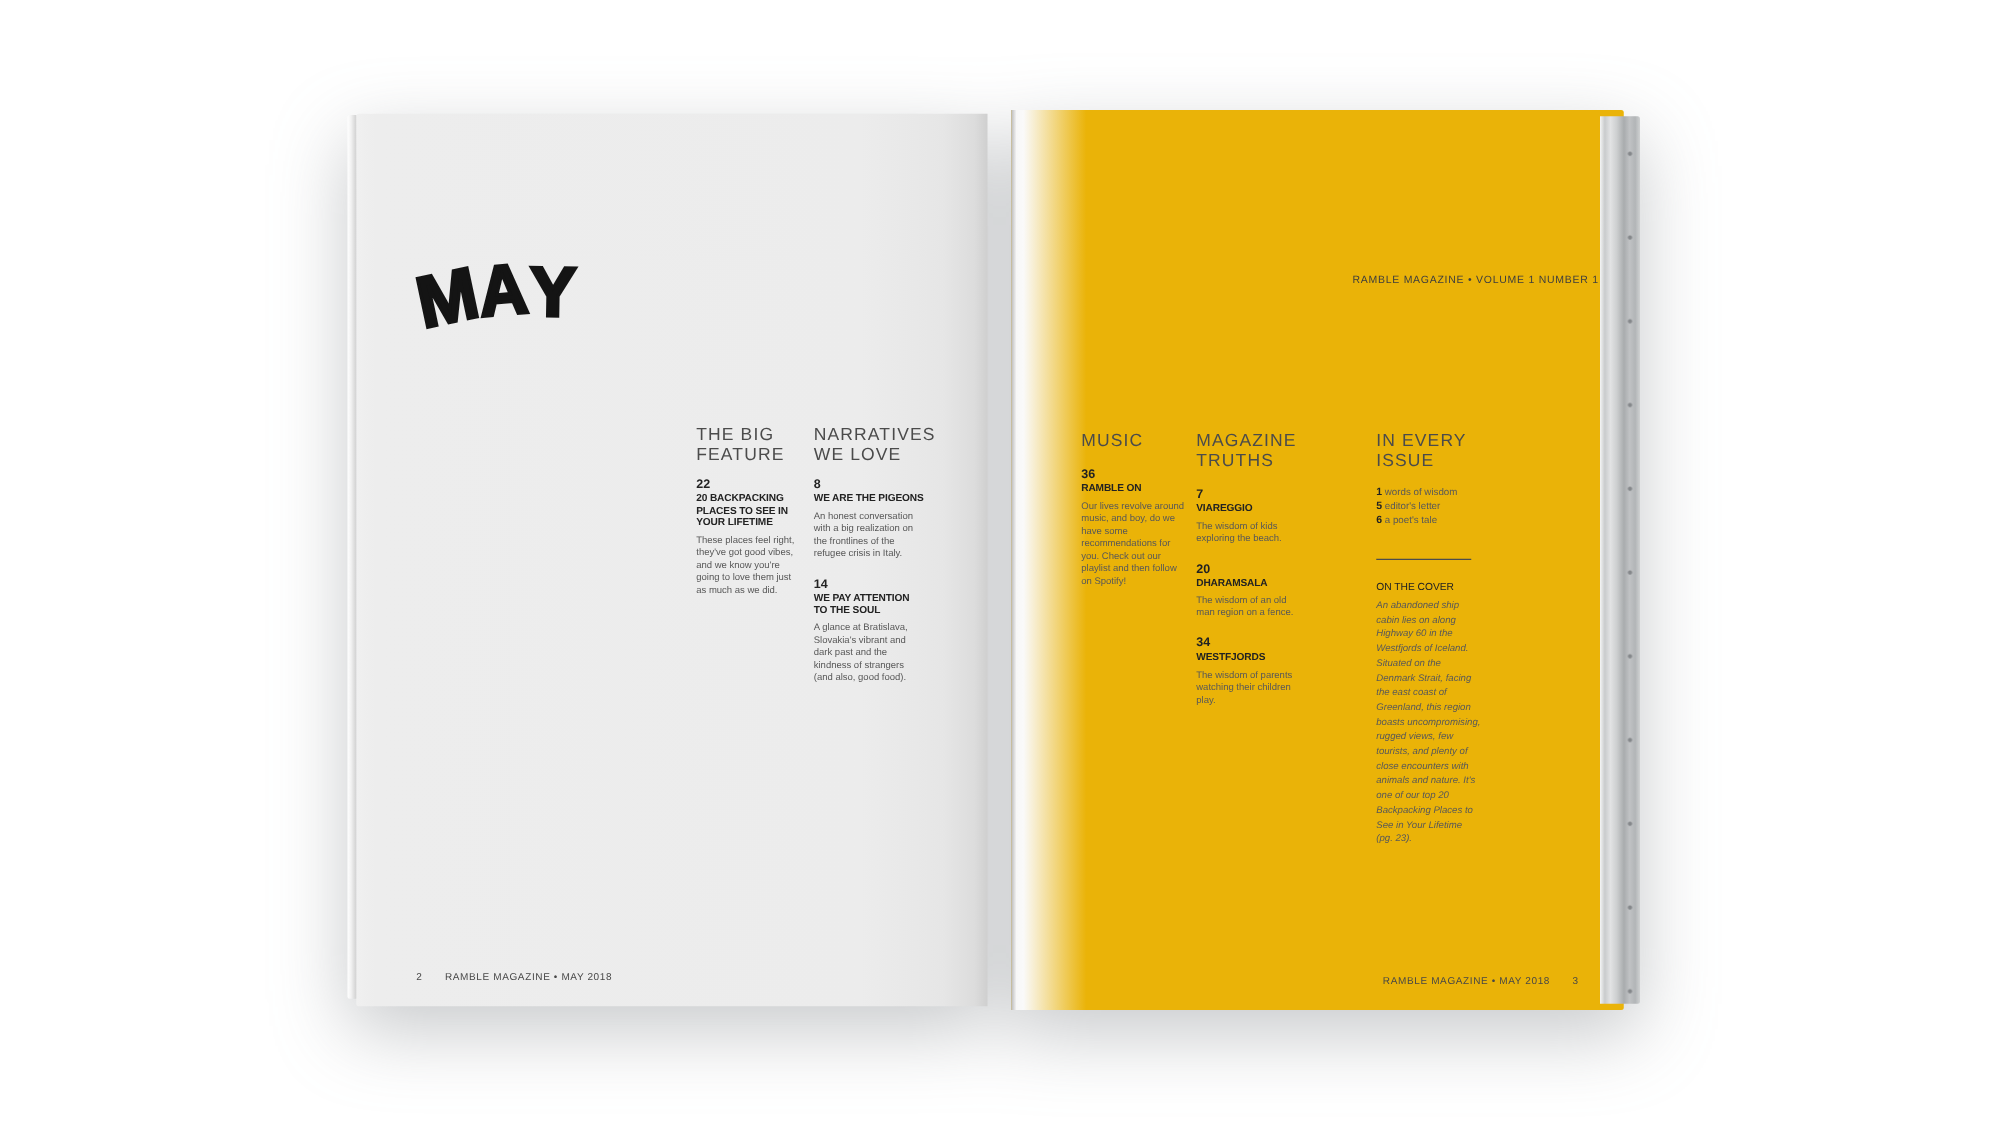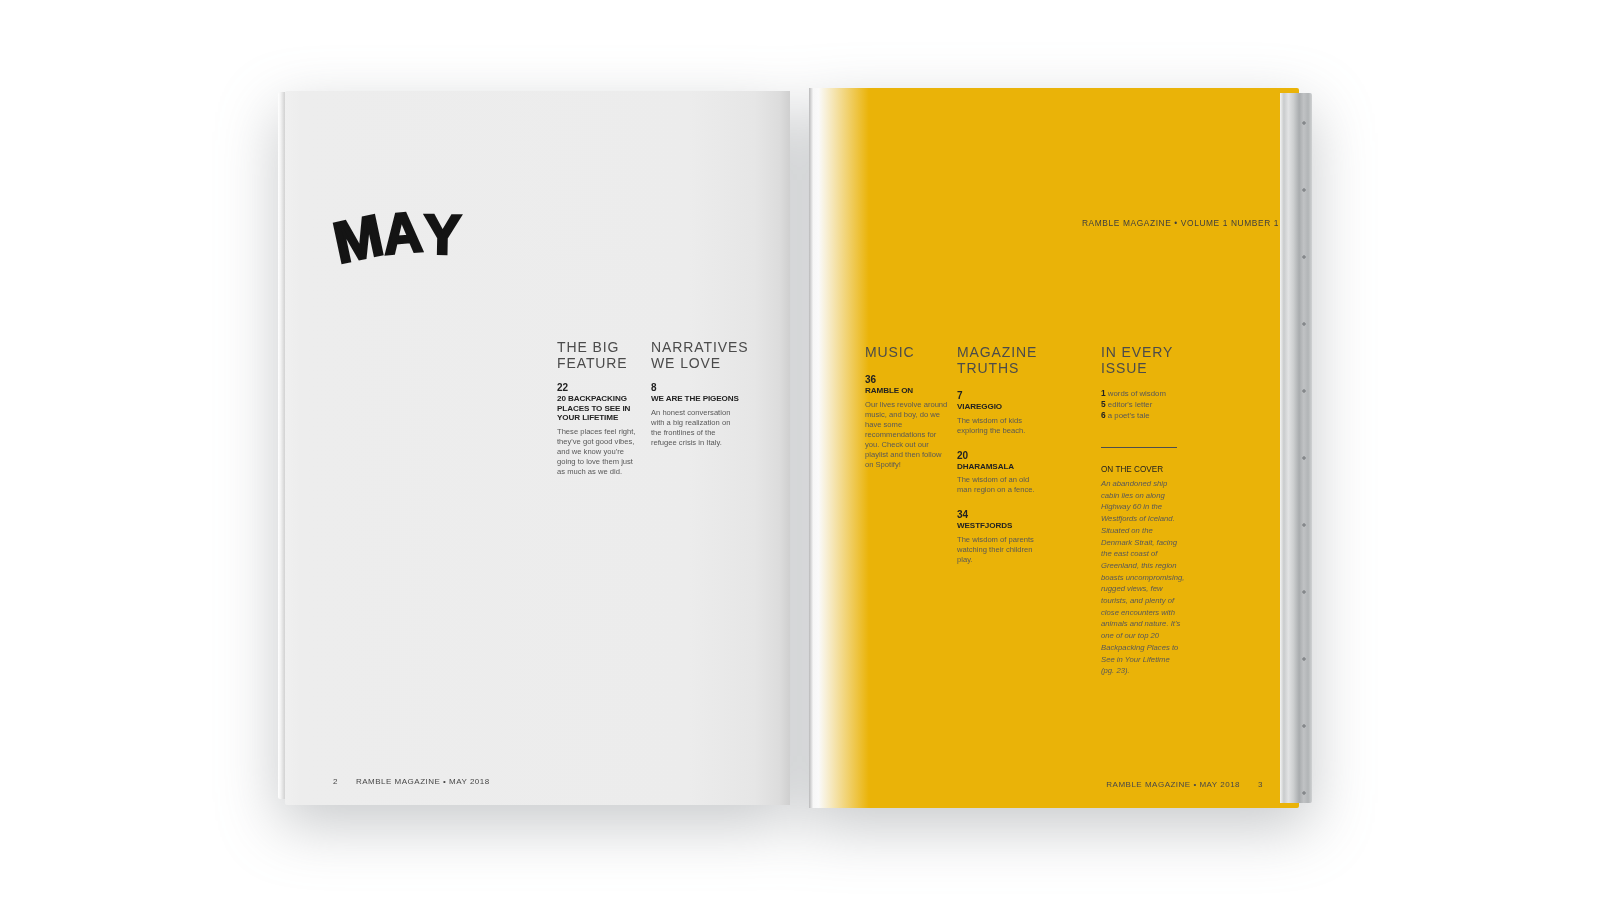--- a/index.html
+++ b/index.html
@@ -102,20 +102,25 @@
         </div>
       </div>
 
       <div class="col" style="left:366px; top:248px;">
         <div class="col-header">NARRATIVES WE LOVE</div>
         <div class="entry">
           <div class="entry-page">8</div>
           <div class="entry-title">WE ARE THE PIGEONS</div>
           <div class="entry-desc">An honest conversation with a big realization on the frontlines of the refugee crisis in Italy.</div>
         </div>
+        <div class="entry">
+          <div class="entry-page">14</div>
+          <div class="entry-title">WE PAY ATTENTION TO THE SOUL</div>
+          <div class="entry-desc">A glance at Bratislava, Slovakia's vibrant and dark past and the kindness of strangers (and also, good food).</div>
+        </div>
       </div>
 
       <div class="footer footer-left">
         <span class="pg">2</span><span>RAMBLE MAGAZINE  •  MAY 2018</span>
       </div>
     </div>
 
     <div class="page page-right">
 
       <div class="rp-header">RAMBLE MAGAZINE  •  VOLUME 1 NUMBER 1</div>

